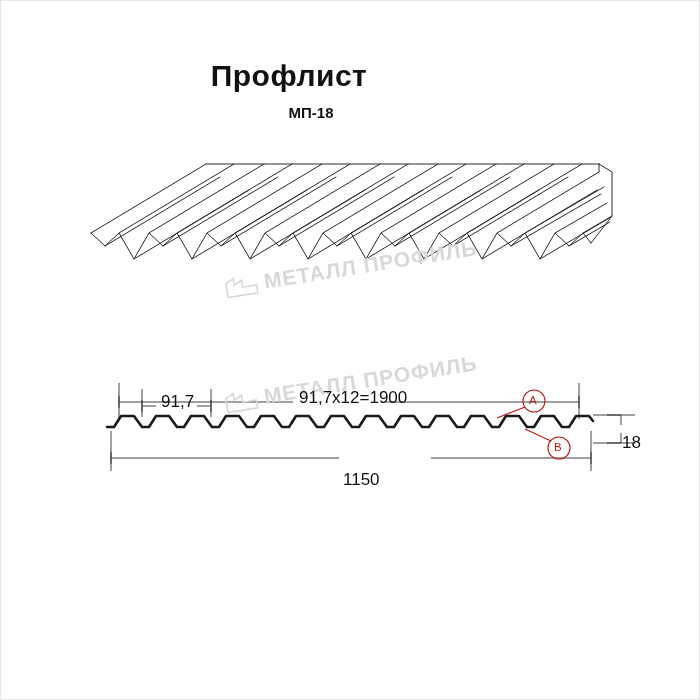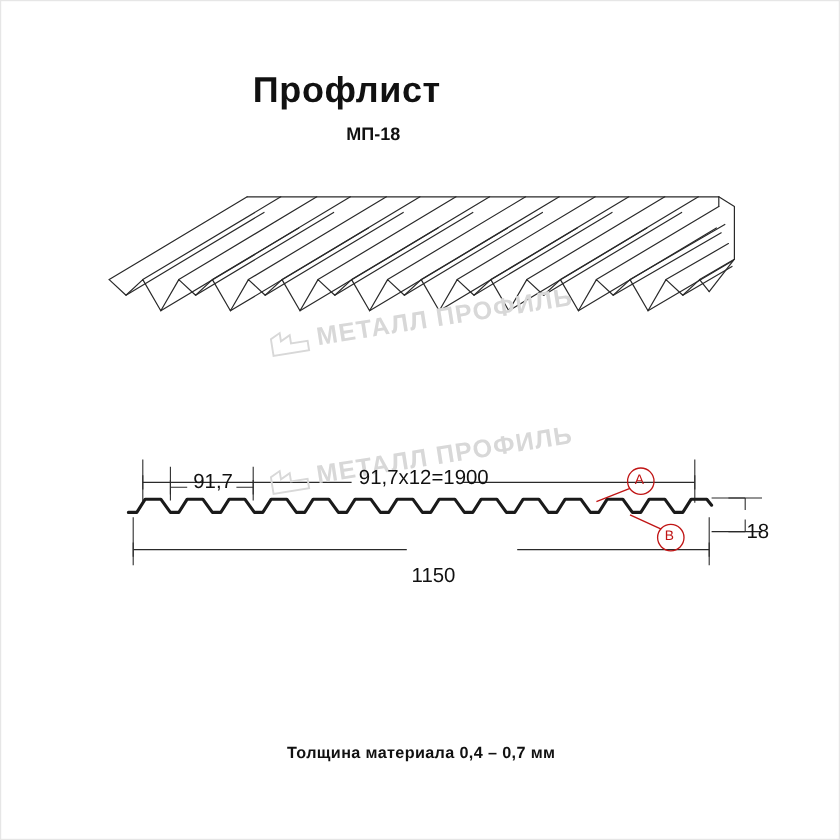--- a/index.html
+++ b/index.html
@@ -231,14 +231,13 @@
   </div>
 
   <div class="dim-label dim-1100">91,7x12=1900</div>
   <div class="dim-label dim-917">91,7</div>
   <div class="dim-label dim-1150">1150</div>
   <div class="dim-label dim-18">18</div>
 
   <div class="callout-label callout-a">A</div>
   <div class="callout-label callout-b">B</div>
 
-  <div class="footer-note">Толщина материала 0,4 – 0,7 мм</div>
 </div>
 
 </body></html>

